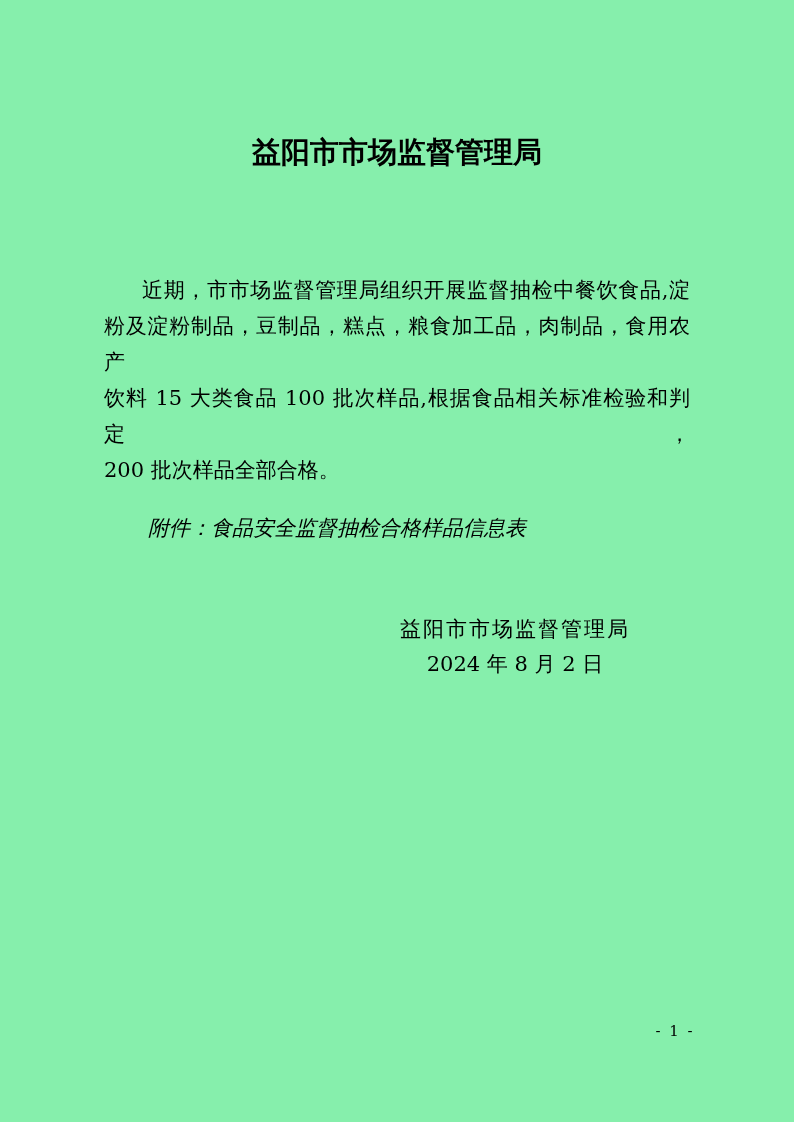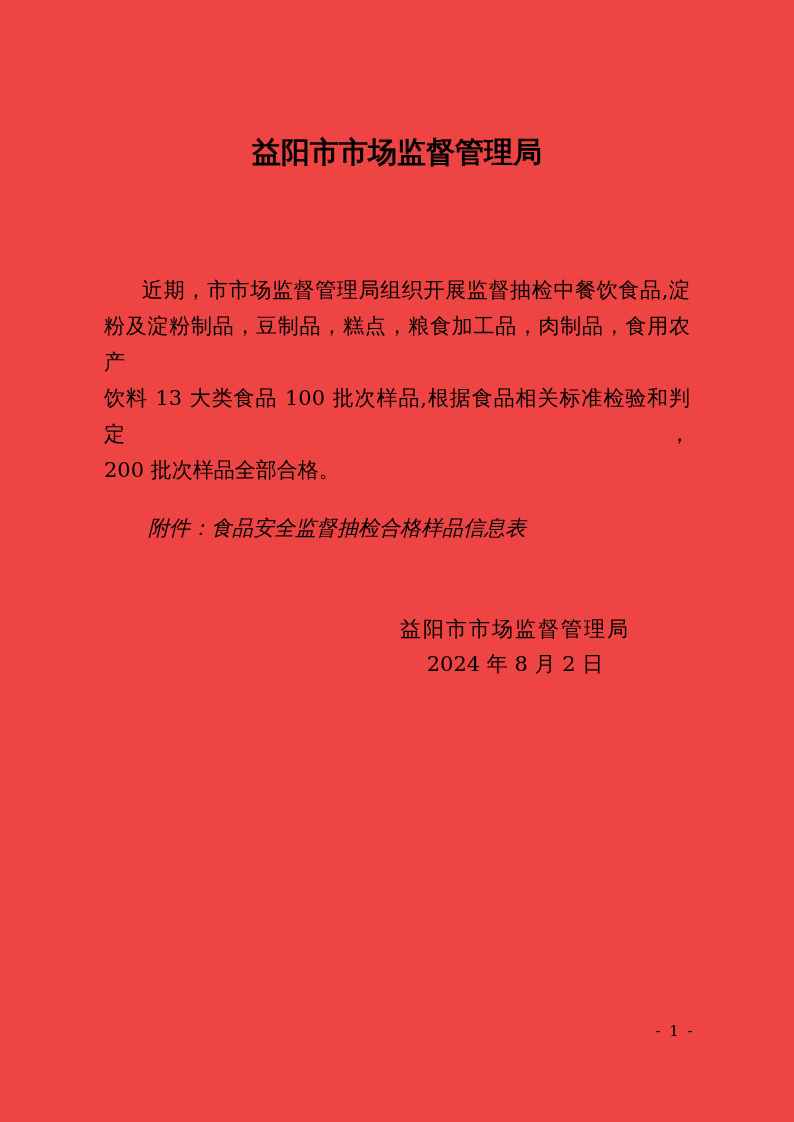--- a/index.html
+++ b/index.html
@@ -2,21 +2,21 @@
 <html><head>
 <meta charset="utf-8">
 <style>
   * { margin: 0; padding: 0; box-sizing: border-box; }
   html, body { background: #ffffff; }
   .page {
     position: relative;
     width: 794px;
     height: 1122px;
     margin: 0 auto;
-    background: #ef4444;
+    background: #86efac;
     color: #000000;
     font-family: "DejaVu Serif", serif;
     overflow: hidden;
   }
   .doc-title {
     position: absolute;
     top: 128px;
     left: 0;
     width: 100%;
     text-align: center;
@@ -73,21 +73,21 @@
 
 <div class="page">
 
   <div class="doc-title">
     <div class="title-line">益阳市市场监督管理局</div>
   </div>
 
   <div class="body-block">
     <div class="jline indent2">近期，市市场监督管理局组织开展监督抽检中餐饮食品,淀</div>
     <div class="jline">粉及淀粉制品，豆制品，糕点，粮食加工品，肉制品，食用农产</div>
-    <div class="jline">饮料 13 大类食品 100 批次样品,根据食品相关标准检验和判定，</div>
+    <div class="jline">饮料 15 大类食品 100 批次样品,根据食品相关标准检验和判定，</div>
     <div>200 批次样品全部合格。</div>
   </div>
 
   <div class="attachment">附件：食品安全监督抽检合格样品信息表</div>
 
   <div class="signature">
     <div class="sig-org">益阳市市场监督管理局</div>
     <div class="sig-date">2024 年 8 月 2 日</div>
   </div>
 

